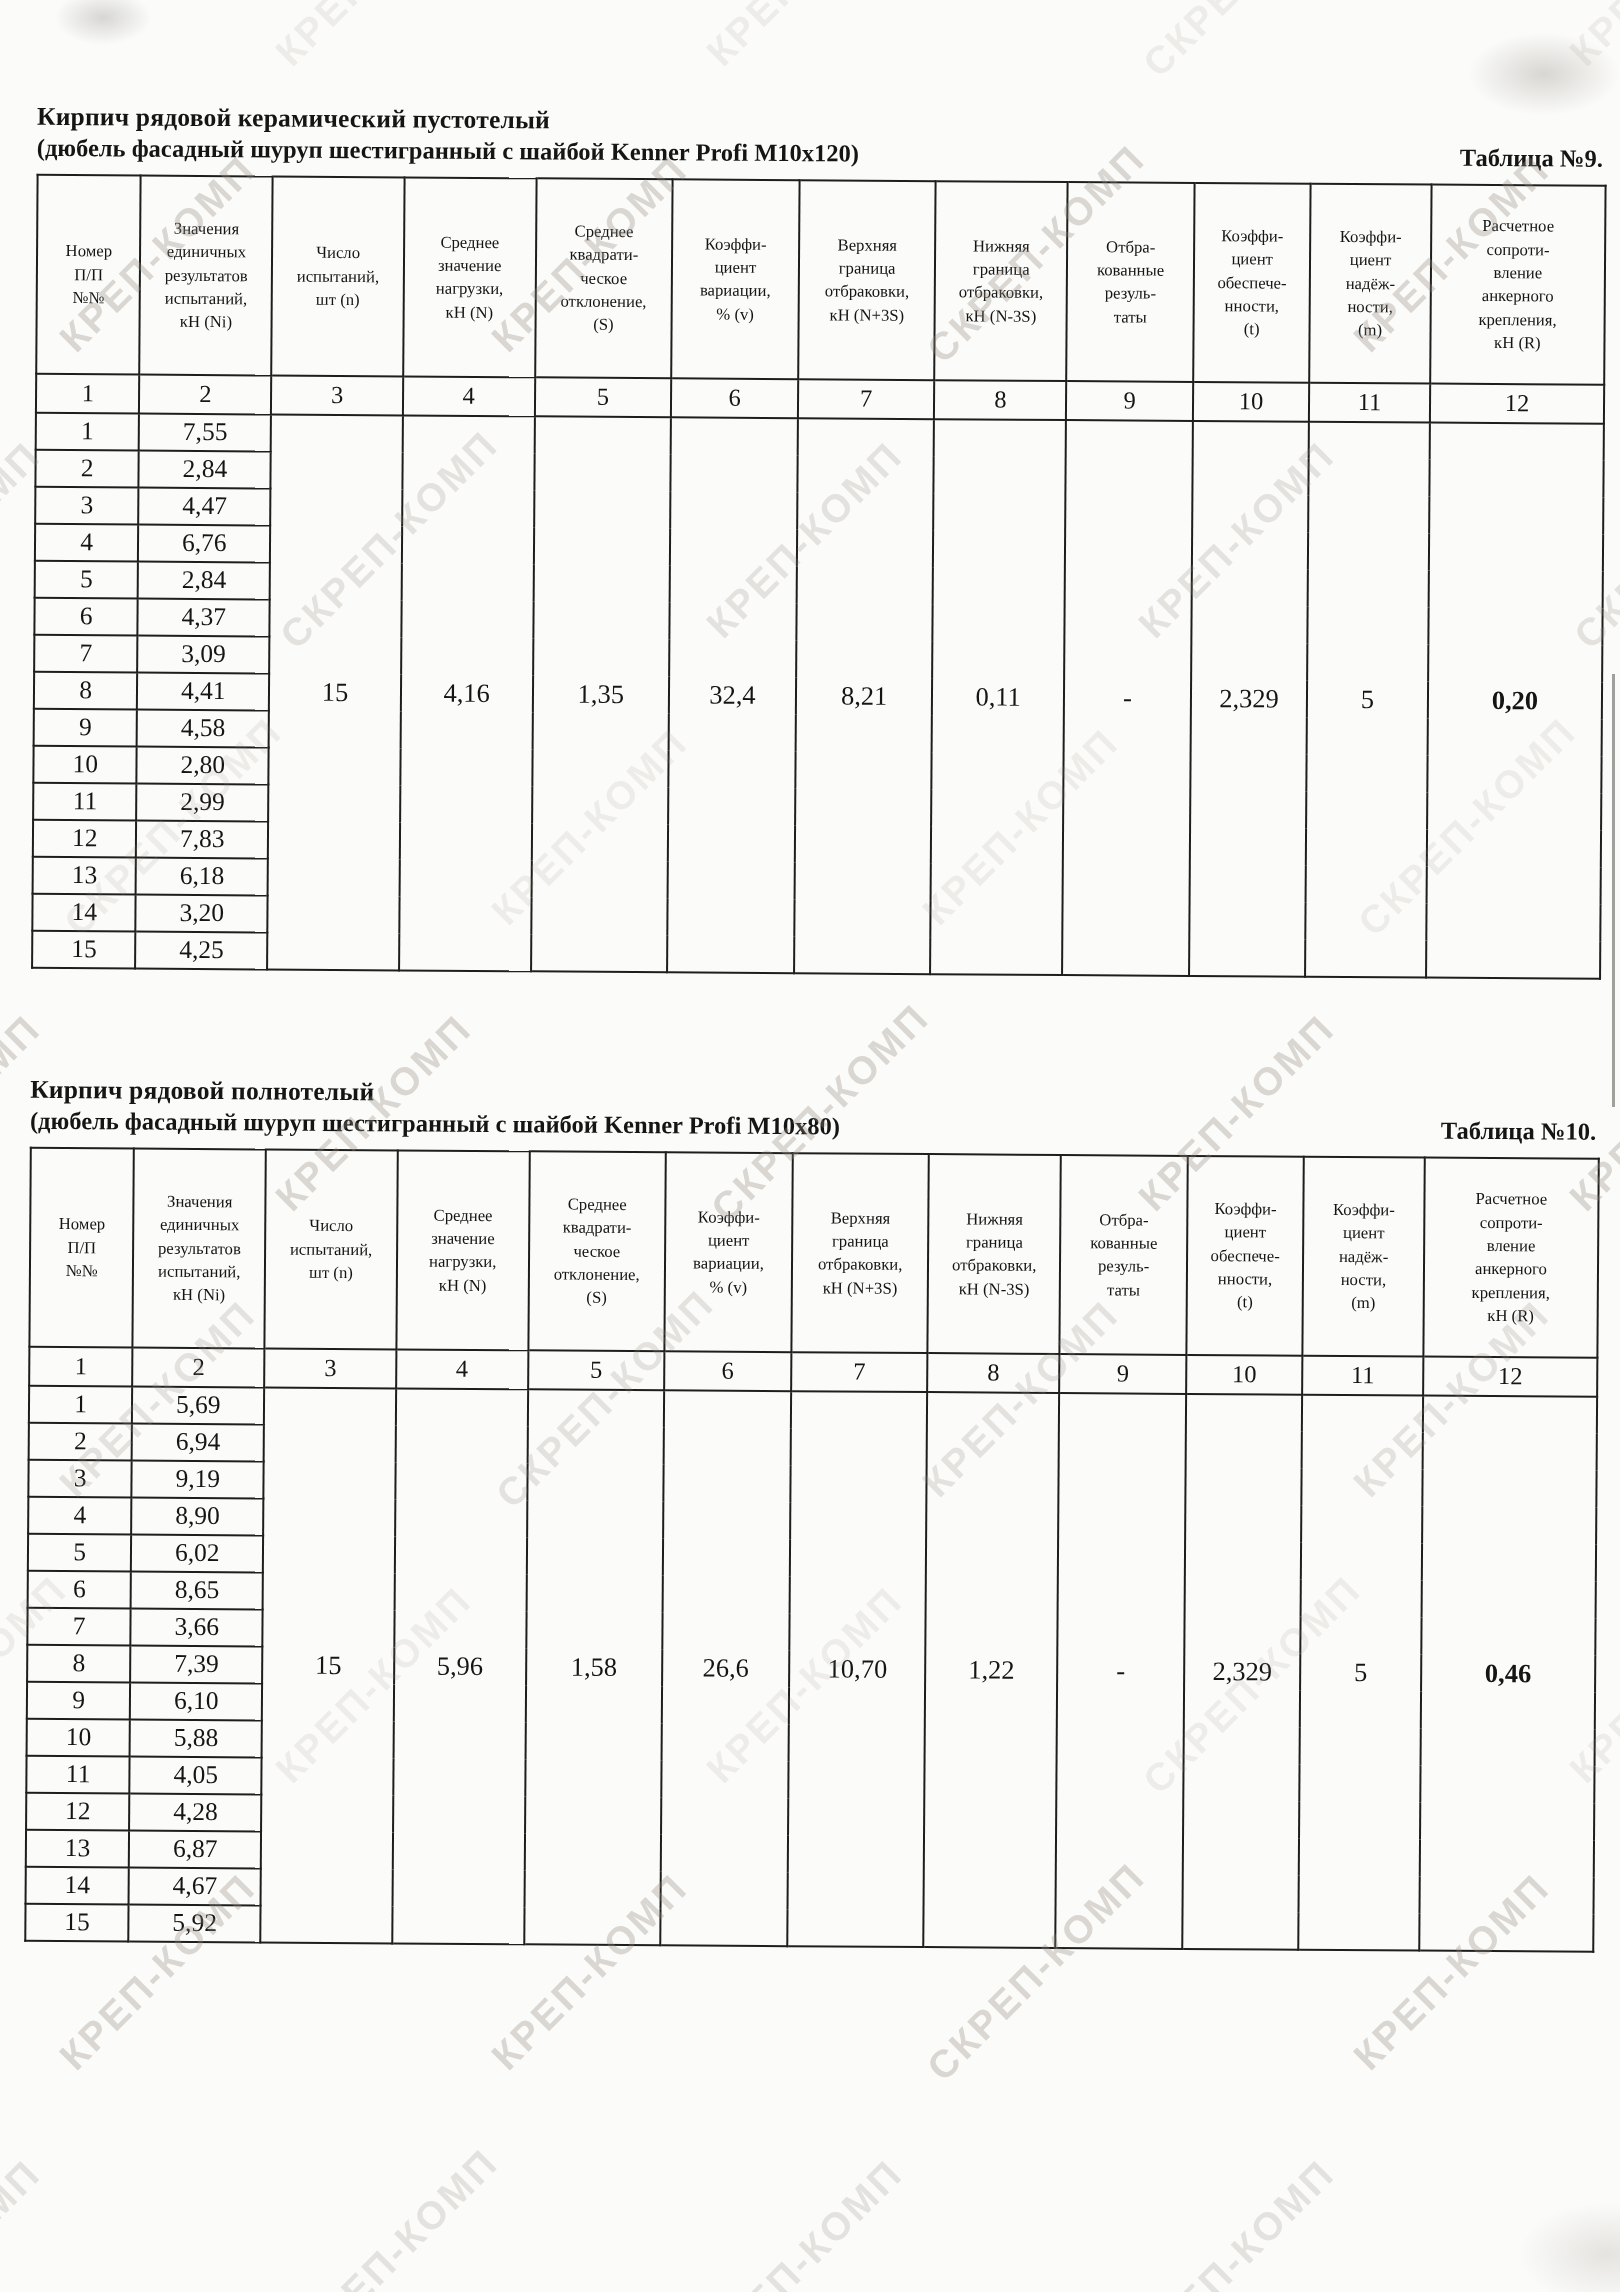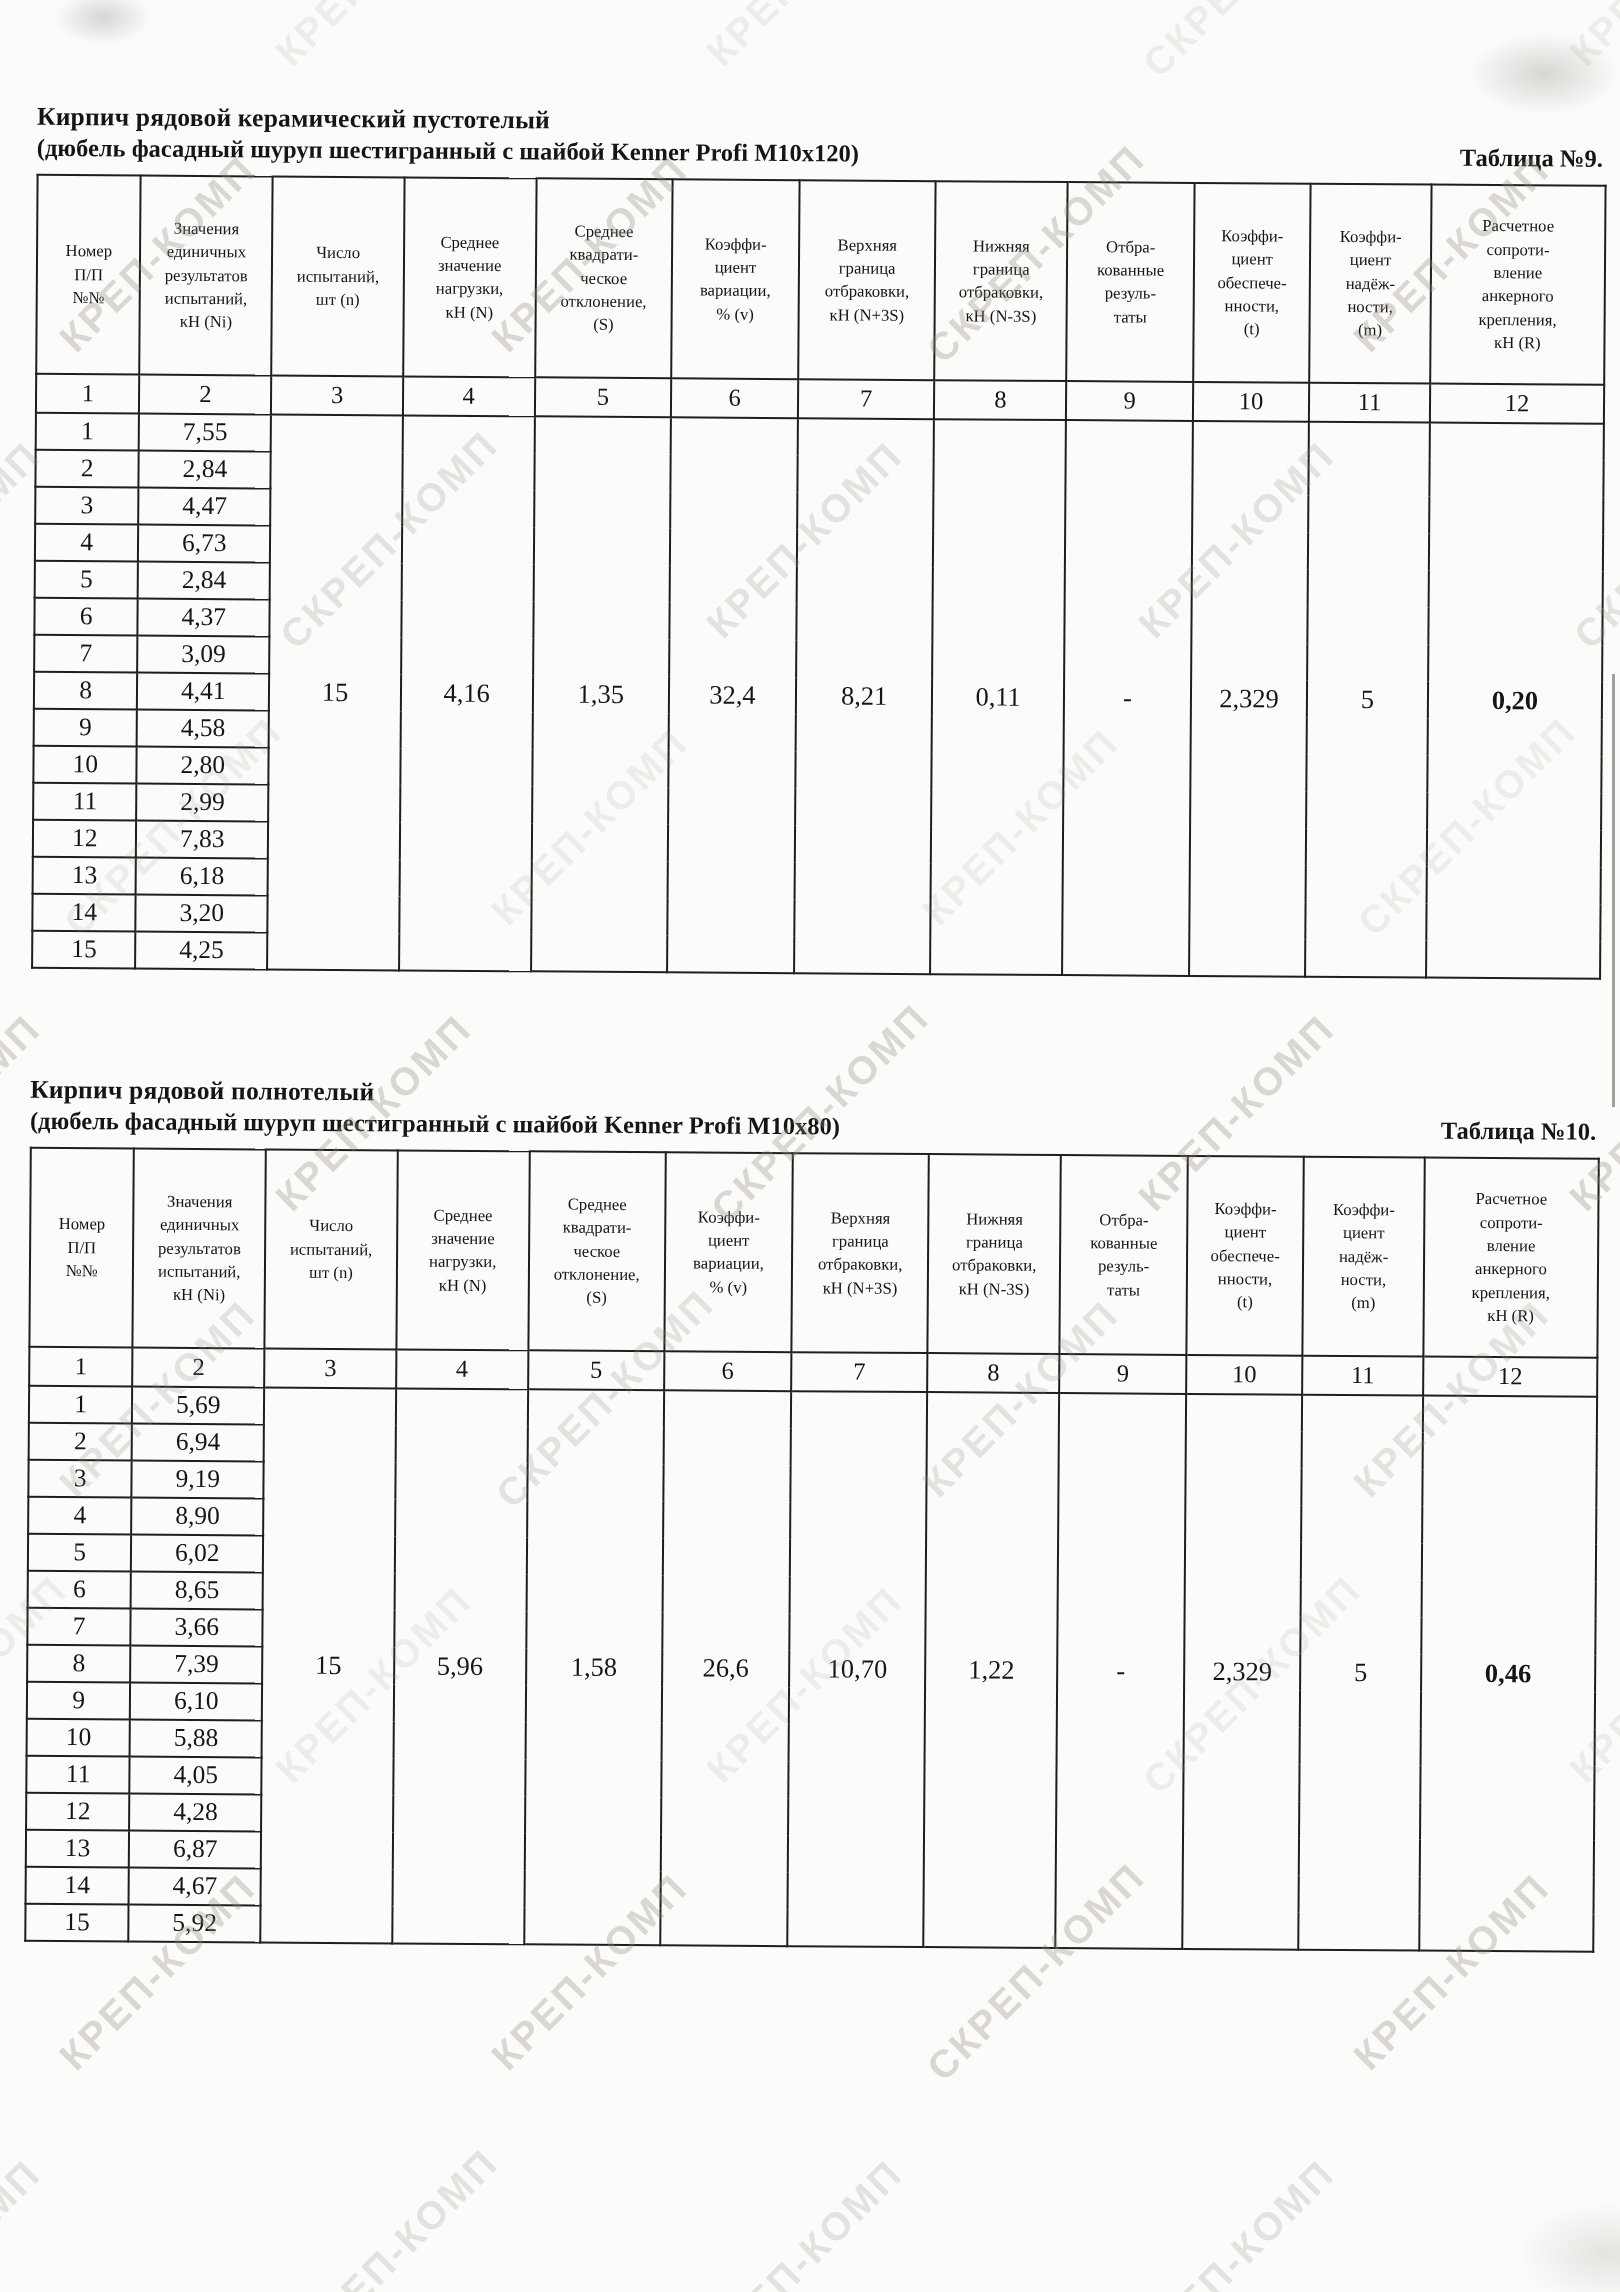--- a/index.html
+++ b/index.html
@@ -225,21 +225,21 @@
           <tr>
             <td class="rownum">2</td>
             <td class="rowval">2,84</td>
           </tr>
           <tr>
             <td class="rownum">3</td>
             <td class="rowval">4,47</td>
           </tr>
           <tr>
             <td class="rownum">4</td>
-            <td class="rowval">6,73</td>
+            <td class="rowval">6,76</td>
           </tr>
           <tr>
             <td class="rownum">5</td>
             <td class="rowval">2,84</td>
           </tr>
           <tr>
             <td class="rownum">6</td>
             <td class="rowval">4,37</td>
           </tr>
           <tr>

